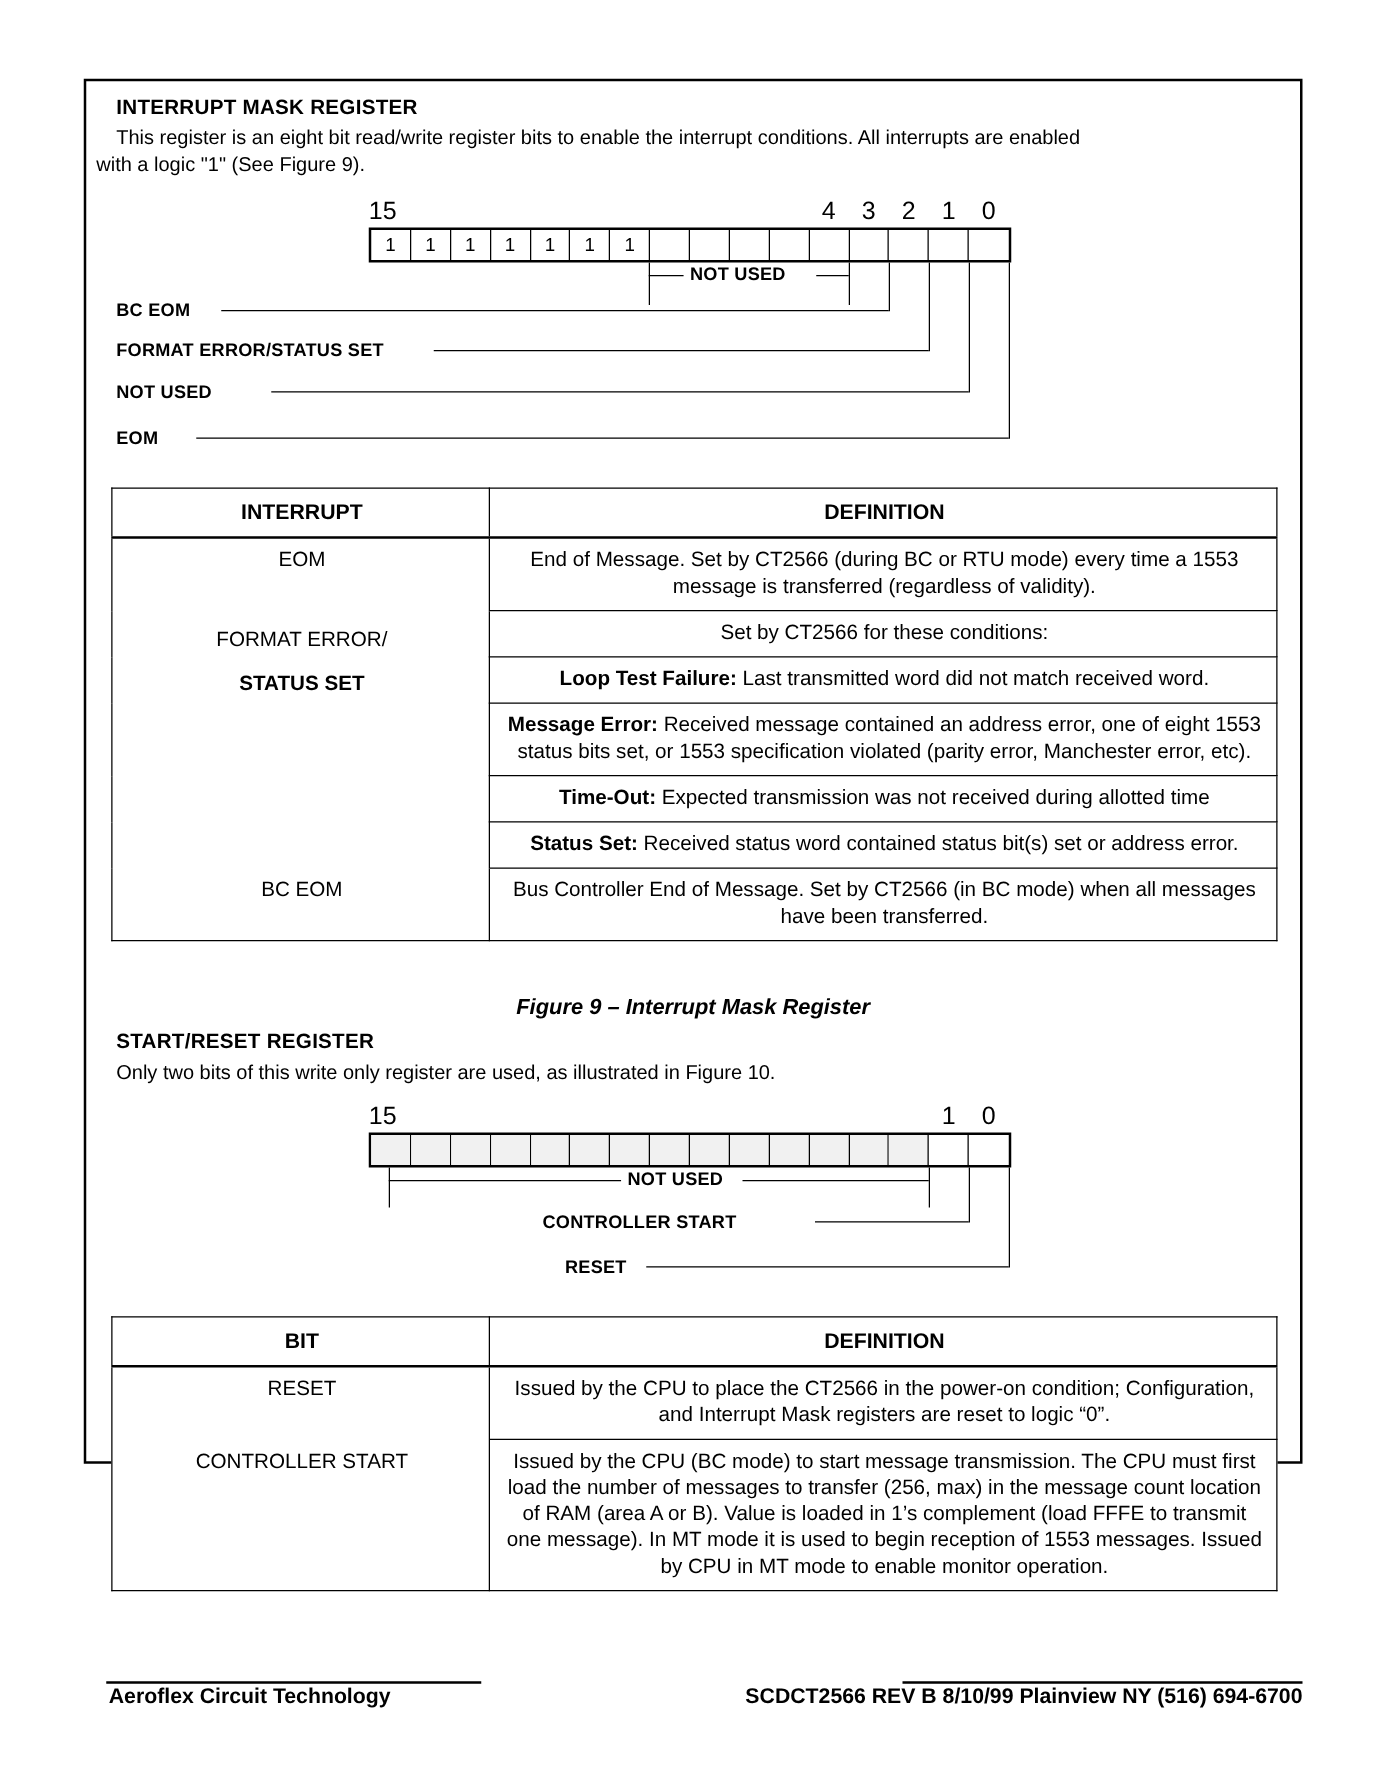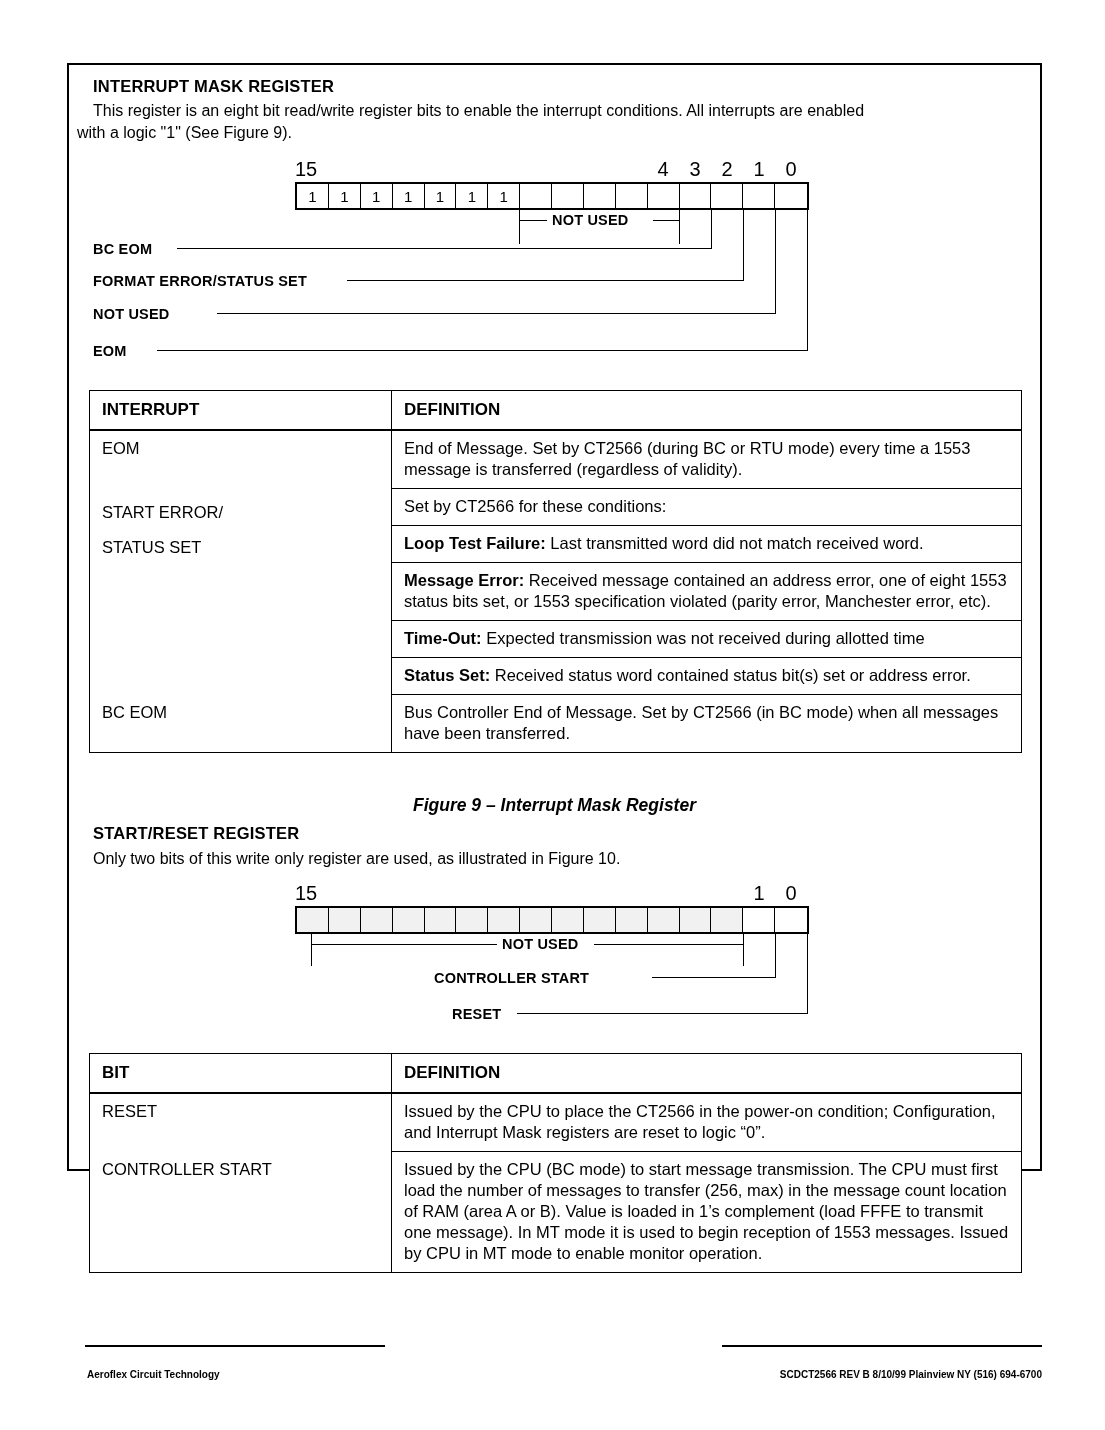--- a/index.html
+++ b/index.html
@@ -117,21 +117,21 @@
     table-layout: fixed;
     background: #fff;
   }
   table.doc-table th,
   table.doc-table td {
     border: 1.5px solid #000;
     vertical-align: top;
     padding: 7px 10px 8px 12px;
     font-size: 16.5px;
     line-height: 21px;
-    text-align: left;
+    text-align: center;
   }
   table.doc-table thead th {
     font-weight: bold;
     font-size: 17px;
     padding-top: 8px;
     padding-bottom: 9px;
     border-bottom-width: 2.5px;
   }
   table.doc-table .col-a { width: 279px; }
   table.doc-table .nb-top    { border-top: none; }
@@ -149,23 +149,23 @@
     height: 40px;
   }
   .foot-rule {
     position: absolute;
     height: 0;
     border-top: 2px solid #000;
     top: 0;
   }
   .foot-txt {
     position: absolute;
-    top: 24px;
-    font-weight: bold;
-    font-size: 10px;
+    top: 2px;
+    font-weight: bold;
+    font-size: 17px;
     white-space: nowrap;
   }
   .page-no {
     position: absolute;
     top: 2px;
     left: 0;
     width: 975px;
     text-align: center;
     font-size: 15px;
   }
@@ -241,22 +241,22 @@
       </thead>
       <tbody>
 
         <tr>
           <td class="col-a term nb-bottom">EOM</td>
           <td class="defn">End of Message. Set by CT2566 (during BC or RTU mode) every time a 1553 message is transferred (regardless of validity).</td>
         </tr>
 
         <tr>
           <td class="col-a term nb-top nb-bottom" rowspan="5">
-            <div style="padding-top:6px;">START ERROR/</div>
-            <div style="padding-top:14px;">STATUS SET</div>
+            <div style="padding-top:6px;">FORMAT ERROR/</div>
+            <div style="padding-top:14px;font-weight:bold;">STATUS SET</div>
           </td>
           <td class="defn">Set by CT2566 for these conditions:</td>
         </tr>
         <tr>
           <td class="defn"><b>Loop Test Failure:</b><span> Last transmitted word did not match received word.</span></td>
         </tr>
         <tr>
           <td class="defn"><b>Message Error:</b><span> Received message contained an address error, one of eight 1553 status bits set, or 1553 specification violated (parity error, Manchester error, etc).</span></td>
         </tr>
         <tr>

